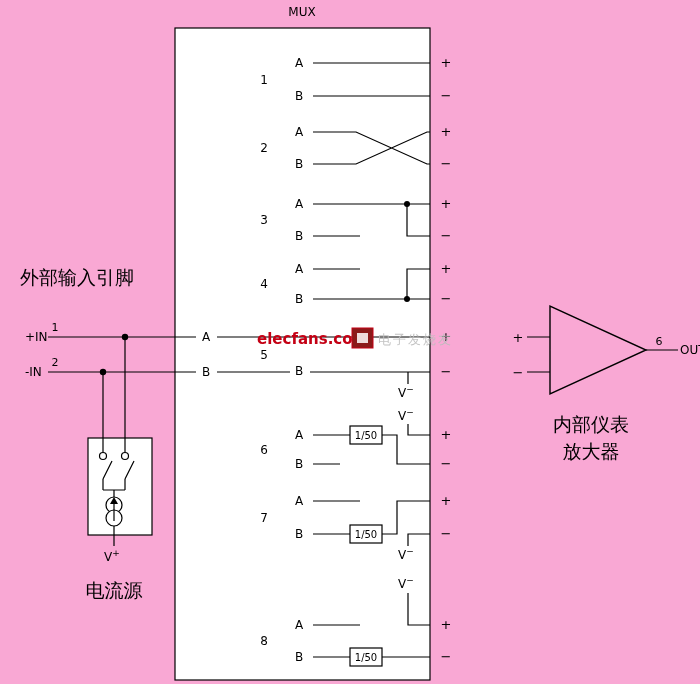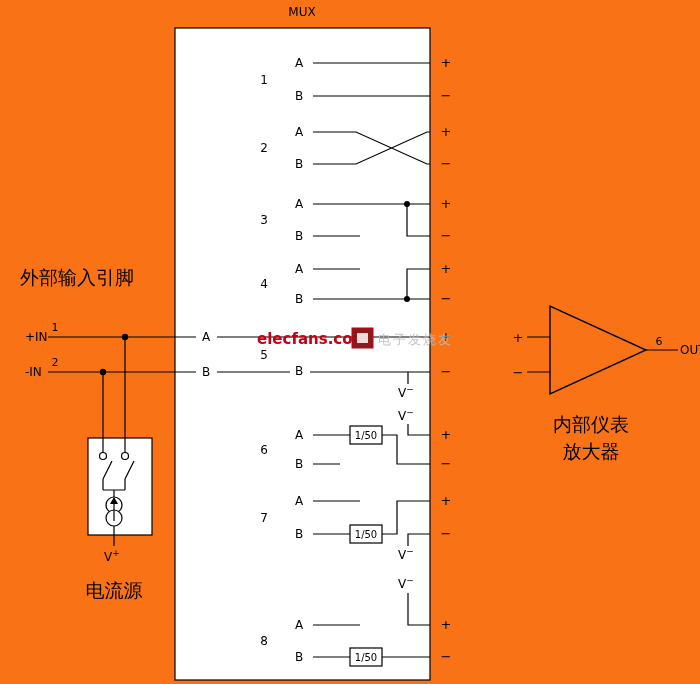--- a/index.html
+++ b/index.html
@@ -1,16 +1,16 @@
 <!DOCTYPE html>
 <html><head>
 <meta charset="utf-8">
 <style>
   html,body{margin:0;padding:0;background:#ffffff;}
-  .stage{position:relative;width:700px;height:684px;background:#f97316;overflow:hidden;text-align:center;}
+  .stage{position:relative;width:700px;height:684px;background:#f9a8d4;overflow:hidden;text-align:center;}
   svg{position:absolute;left:0;top:0;}
   text{font-family:"DejaVu Sans","Liberation Sans",sans-serif;fill:#000;}
   .wire{stroke:#000;stroke-width:1.2;fill:none;}
   .wire15{stroke:#000;stroke-width:1.4;fill:none;}
   .box{stroke:#000;stroke-width:1.2;fill:#ffffff;}
   .dot{fill:#000;stroke:none;}
   .lbl{font-size:12px;}
   .num{font-size:12px;}
   .sign{font-size:13px;}
   .att{font-size:10px;}

